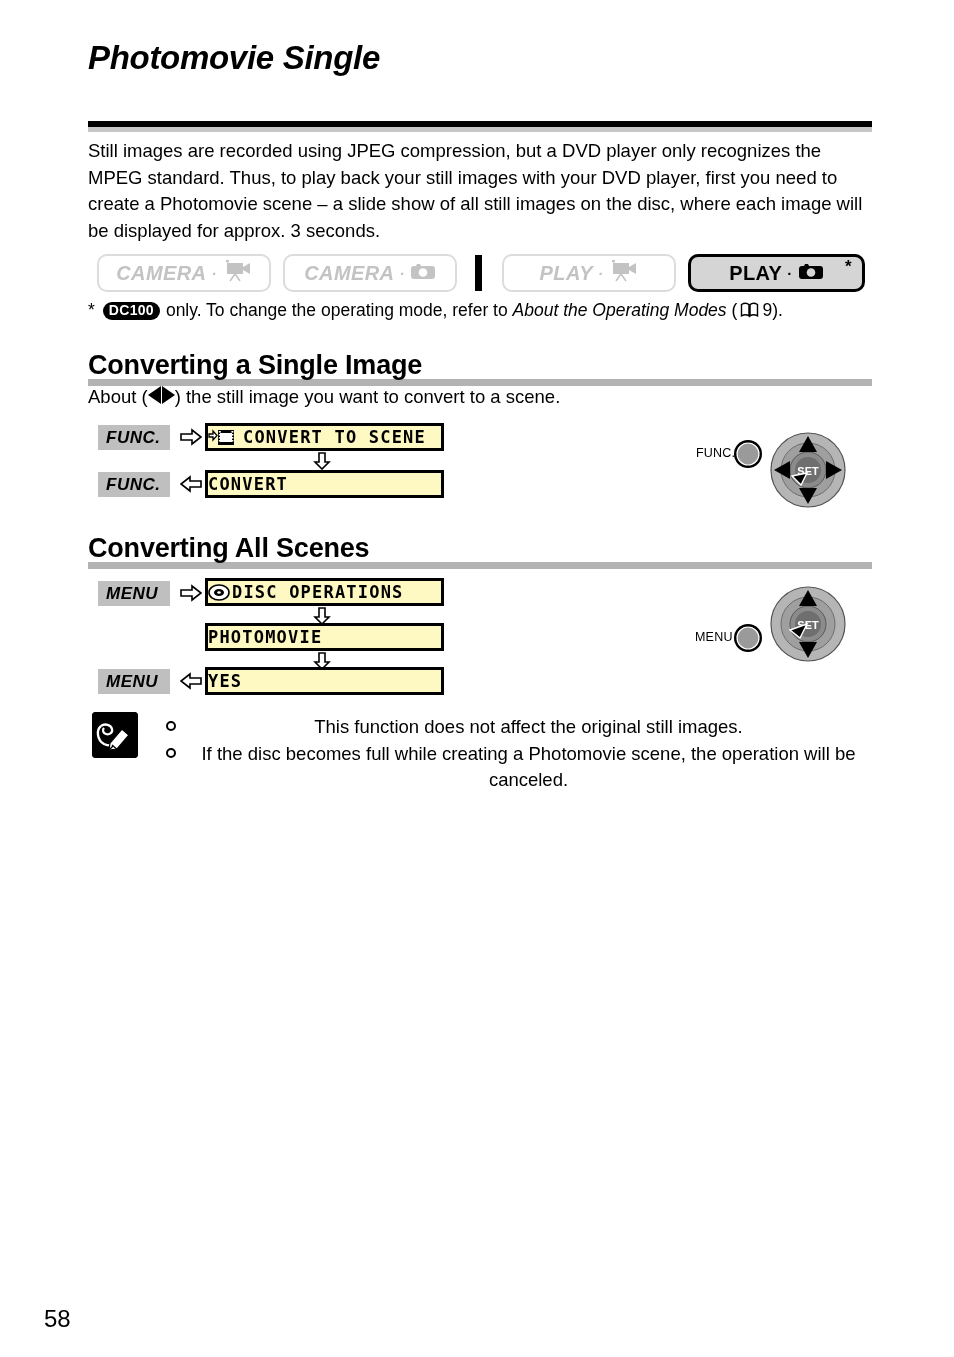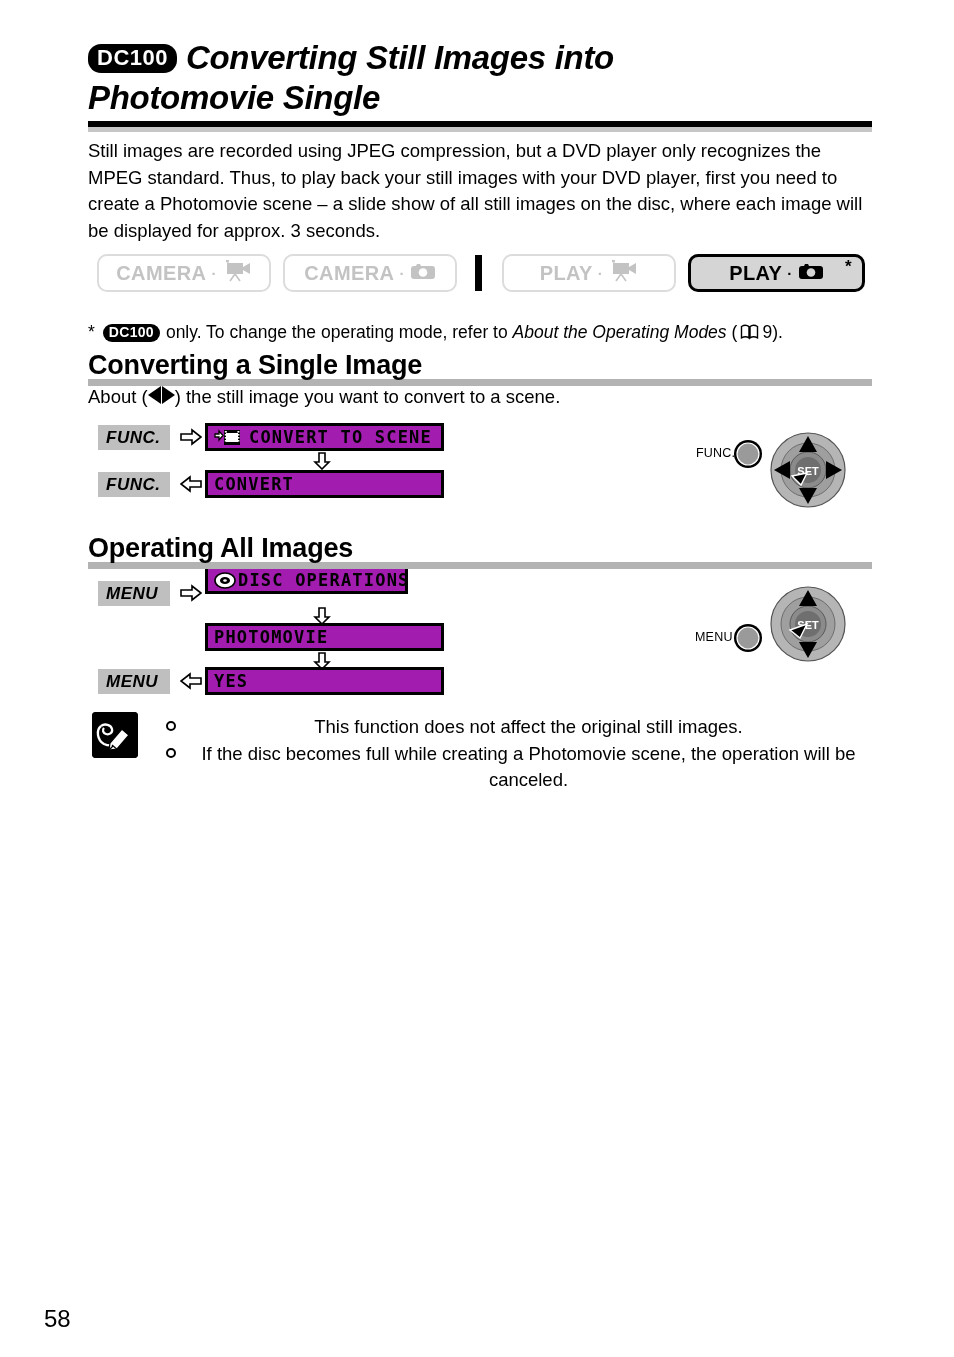--- a/index.html
+++ b/index.html
@@ -108,20 +108,21 @@
     justify-content: center;
     font-weight: bold;
     font-size: 20px;
     letter-spacing: 0.4px;
     white-space: nowrap;
   }
   .mode-btn.inactive {
     border: 2px solid #dcdcdc;
     background: #ffffff;
     color: #c3c3c3;
+    font-style: italic;
   }
   .mode-btn.active {
     border: 3px solid #000000;
     background: #d5d5d5;
     color: #000000;
   }
   .mode-sep {
     position: absolute;
     top: 1px;
     width: 7px;
@@ -137,21 +138,21 @@
   .dot-sep { margin: 0 5px; font-size: 15px; vertical-align: 2px;}
 
   
   .ic-cam { display:inline-block; vertical-align:middle; }
   .ic-photo { display:inline-block; vertical-align:middle; }
 
   
   #footnote {
     position: absolute;
     left: 88px;
-    top: 320px;
+    top: 298px;
     width: 790px;
     font-size: 17.5px;
     line-height: 24px;
     white-space: nowrap;
   }
   #footnote .star-mark { margin-right: 8px; }
   .book-icon { display:inline-block; vertical-align:-2px; margin:0 3px; }
 
   
   .section-header {
@@ -215,26 +216,26 @@
     box-sizing: border-box;
   }
   .arrow-r, .arrow-l {
     position: absolute;
     width: 22px;
     height: 18px;
   }
   .menu-box {
     position: absolute;
     border: 3px solid #000;
-    background: #a21caf;
+    background: #fef9c3;
     box-sizing: border-box;
     height: 28px;
     display: flex;
     align-items: center;
-    padding-left: 6px;
+    padding-left: 0;
   }
   .menu-box .mb-text {
     font-family: "DejaVu Sans Mono", monospace;
     font-weight: bold;
     font-size: 17px;
     line-height: 18px;
     letter-spacing: 1.2px;
     white-space: nowrap;
   }
   .down-arrow {
@@ -287,23 +288,20 @@
     left: 44px;
     top: 1305px;
     font-size: 24px;
     line-height: 28px;
   }
 </style>
 </head>
 <body>
 
 <div id="title-block">
-  <div class="title-line">
-    <span class="badge-dc100">DC100</span><span>Converting Still Images into</span>
-  </div>
   <div class="title-line">Photomovie Single</div>
 </div>
 <div id="title-rule"></div>
 <div id="title-rule-gray"></div>
 
 <div id="intro-paragraph">Still images are recorded using JPEG compression, but a DVD player only recognizes the MPEG standard. Thus, to play back your still images with your DVD player, first you need to create a Photomovie scene – a slide show of all still images on the disc, where each image will be displayed for approx. 3 seconds.</div>
 
 <div id="mode-bar">
 
   <div class="mode-btn inactive" style="left:0px; width:174px;">
@@ -438,32 +436,32 @@
     <path d="M38 4 L47 20 L29 20 Z" fill="#000"></path>
     <path d="M38 72 L47 56 L29 56 Z" fill="#000"></path>
     <path d="M4 38 L20 29 L20 47 Z" fill="#000"></path>
     <path d="M72 38 L56 29 L56 47 Z" fill="#000"></path>
     <path d="M22 44 L37 41 L31 53 Z" fill="#000" stroke="#fff" stroke-width="1.4"></path>
   </svg>
 </div>
 
 <div class="section-header" id="sec2-header">
   <div class="sh-bar"></div>
-  <span class="sh-text">Operating All Images</span>
+  <span class="sh-text">Converting All Scenes</span>
 </div>
 
 <div class="proc" id="proc2" style="left:0; top:0; width:954px; height:0;">
 
   <div class="key-tag" style="left:98px; top:581px; width:72px;">MENU</div>
   <div class="arrow-r" style="left:180px; top:584px;">
     <svg width="22" height="18" viewBox="0 0 22 18">
         <path d="M1 6 L12 6 L12 2 L21 9 L12 16 L12 12 L1 12 Z" fill="#ffffff" stroke="#000" stroke-width="1.6"></path>
       </svg>
   </div>
-  <div class="menu-box" style="left:205px; top:566px; width:203px;align-items:center;">
+  <div class="menu-box" style="left:205px; top:578px; width:239px;align-items:center;">
     <span style="display:inline-block;margin-right:2px;line-height:0;">
       <svg width="22" height="17" viewBox="0 0 22 17">
         <ellipse cx="11" cy="8.5" rx="10" ry="7.5" fill="#fff" stroke="#000" stroke-width="1.6"></ellipse>
         <ellipse cx="11" cy="8.5" rx="5" ry="3.6" fill="#000"></ellipse>
         <ellipse cx="11" cy="8.5" rx="1.8" ry="1.3" fill="#fff"></ellipse>
       </svg>
     </span>
     <span class="mb-text">DISC OPERATIONS</span>
   </div>
 

